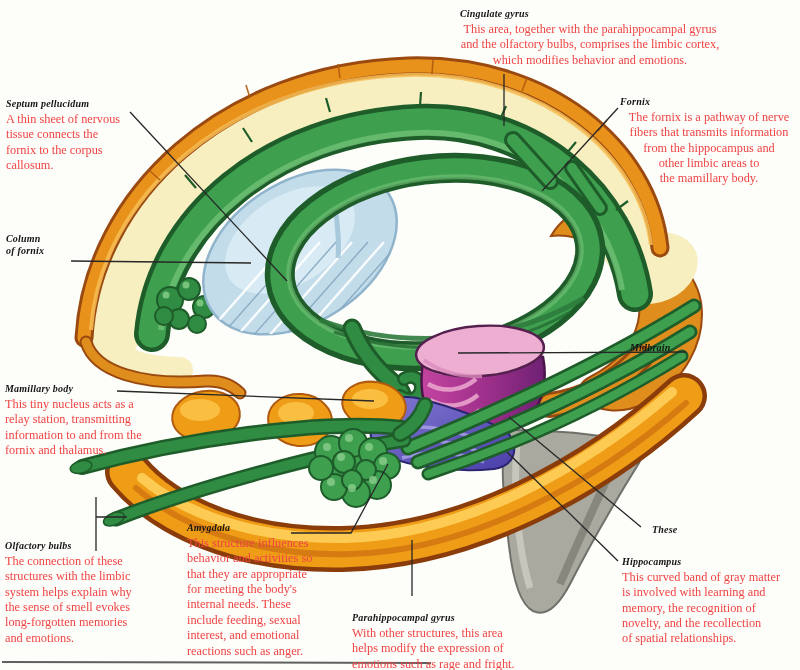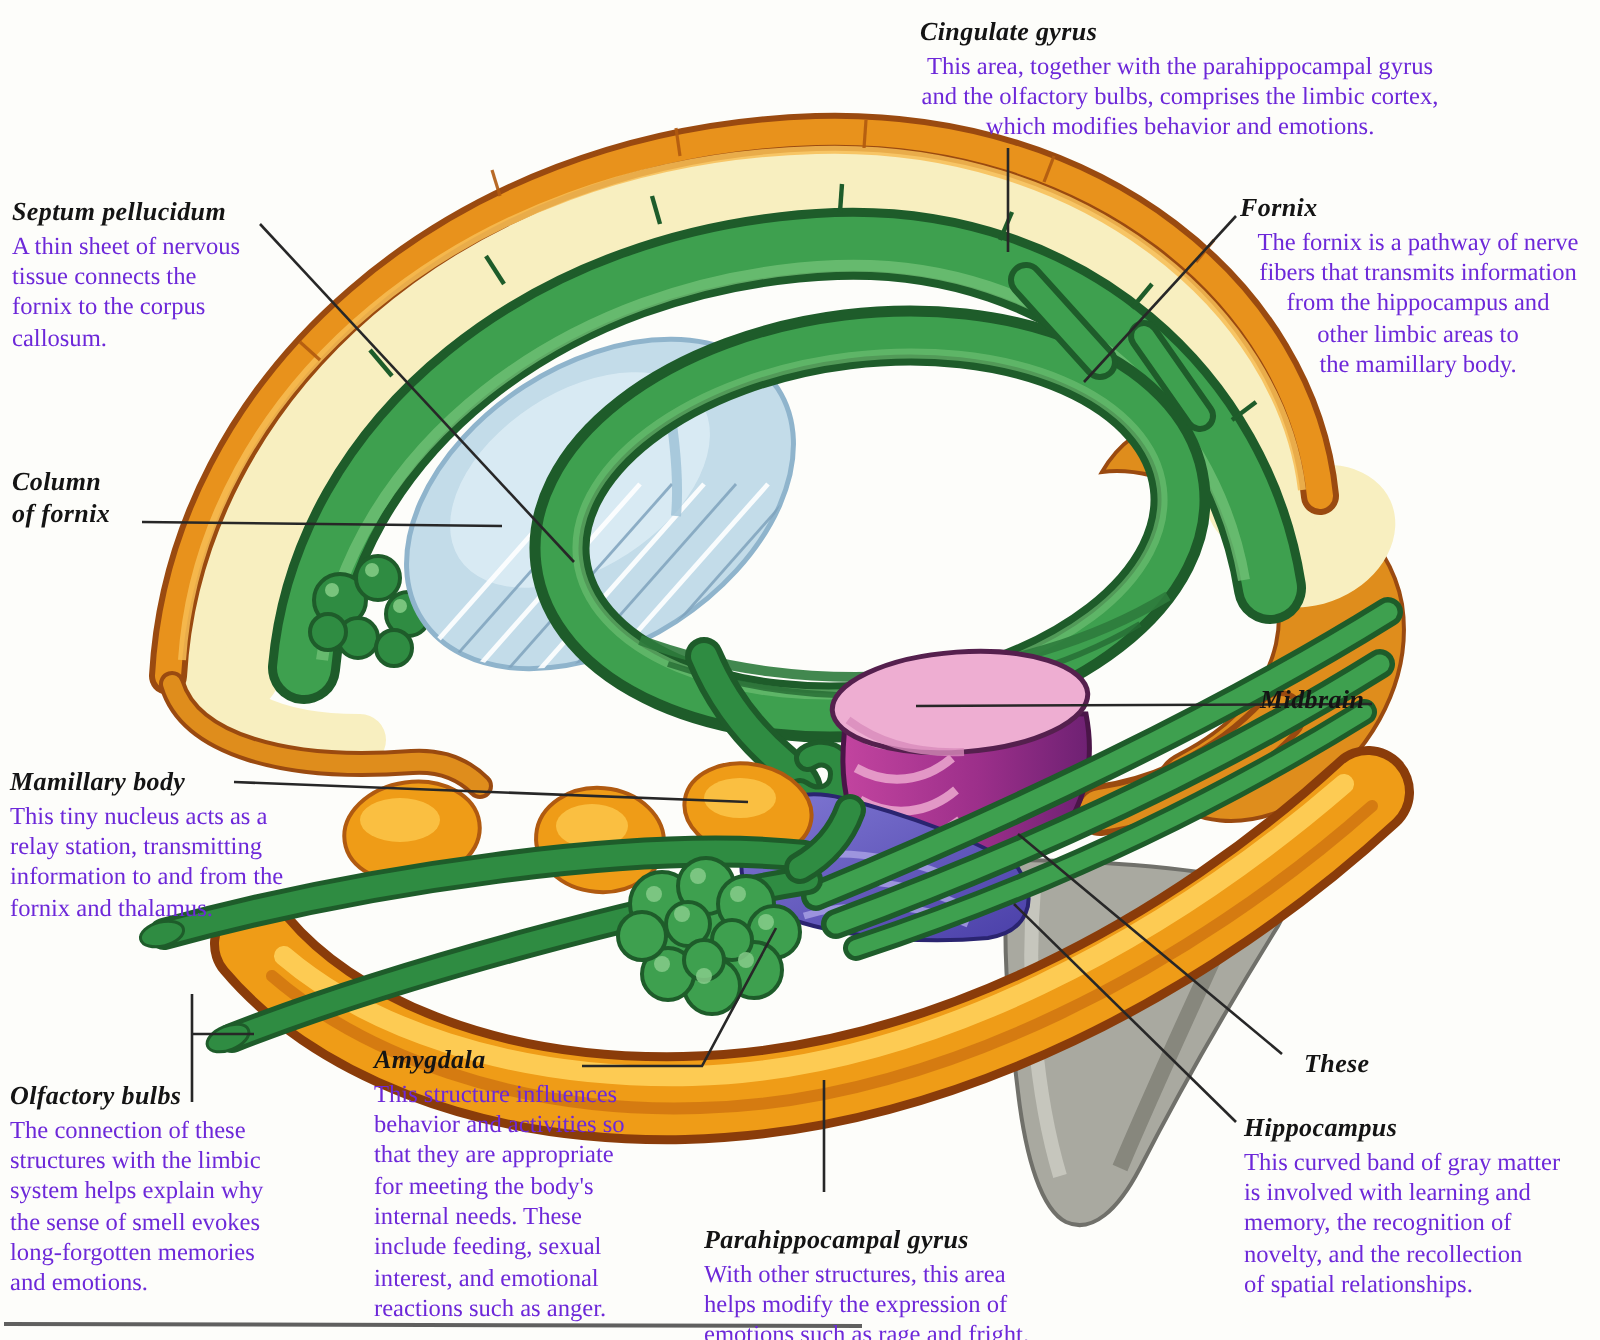--- a/index.html
+++ b/index.html
@@ -4,26 +4,26 @@
 <style>
   html,body { margin:0; padding:0; background:#ffffff; }
   .stage {
     position:relative; width:800px; height:670px; overflow:hidden;
     background:#fdfdfa;
     font-family:"Liberation Serif", serif;
   }
   .stage svg { position:absolute; left:0; top:0; }
   .label { position:absolute; color:#1b1b1b; }
   .term {
-    font-weight:bold; font-style:italic; font-size:13px; line-height:1.2;
+    font-weight:bold; font-style:italic; font-size:10px; line-height:1.2;
     color:#141414; white-space:pre-line; letter-spacing:.2px;
   }
   .desc {
     font-size:12.3px; line-height:1.25; margin-top:2px;
-    white-space:pre-line; color:#6d28d9;
+    white-space:pre-line; color:#ef4444;
   }
   #lbl-cingulate { left:450px; top:8px;  width:280px; }
   #lbl-cingulate .term { margin-left:10px; }
   #lbl-cingulate .desc { text-align:center; }
   #lbl-fornix    { left:620px; top:96px; width:178px; }
   #lbl-fornix .desc { text-align:center; }
   #lbl-septum    { left:6px;   top:98px; width:150px; }
   #lbl-column    { left:6px;   top:233px; width:88px; }
   #lbl-mamillary { left:5px;   top:383px; width:170px; }
   #lbl-midbrain  { left:630px; top:342px; width:166px; }

